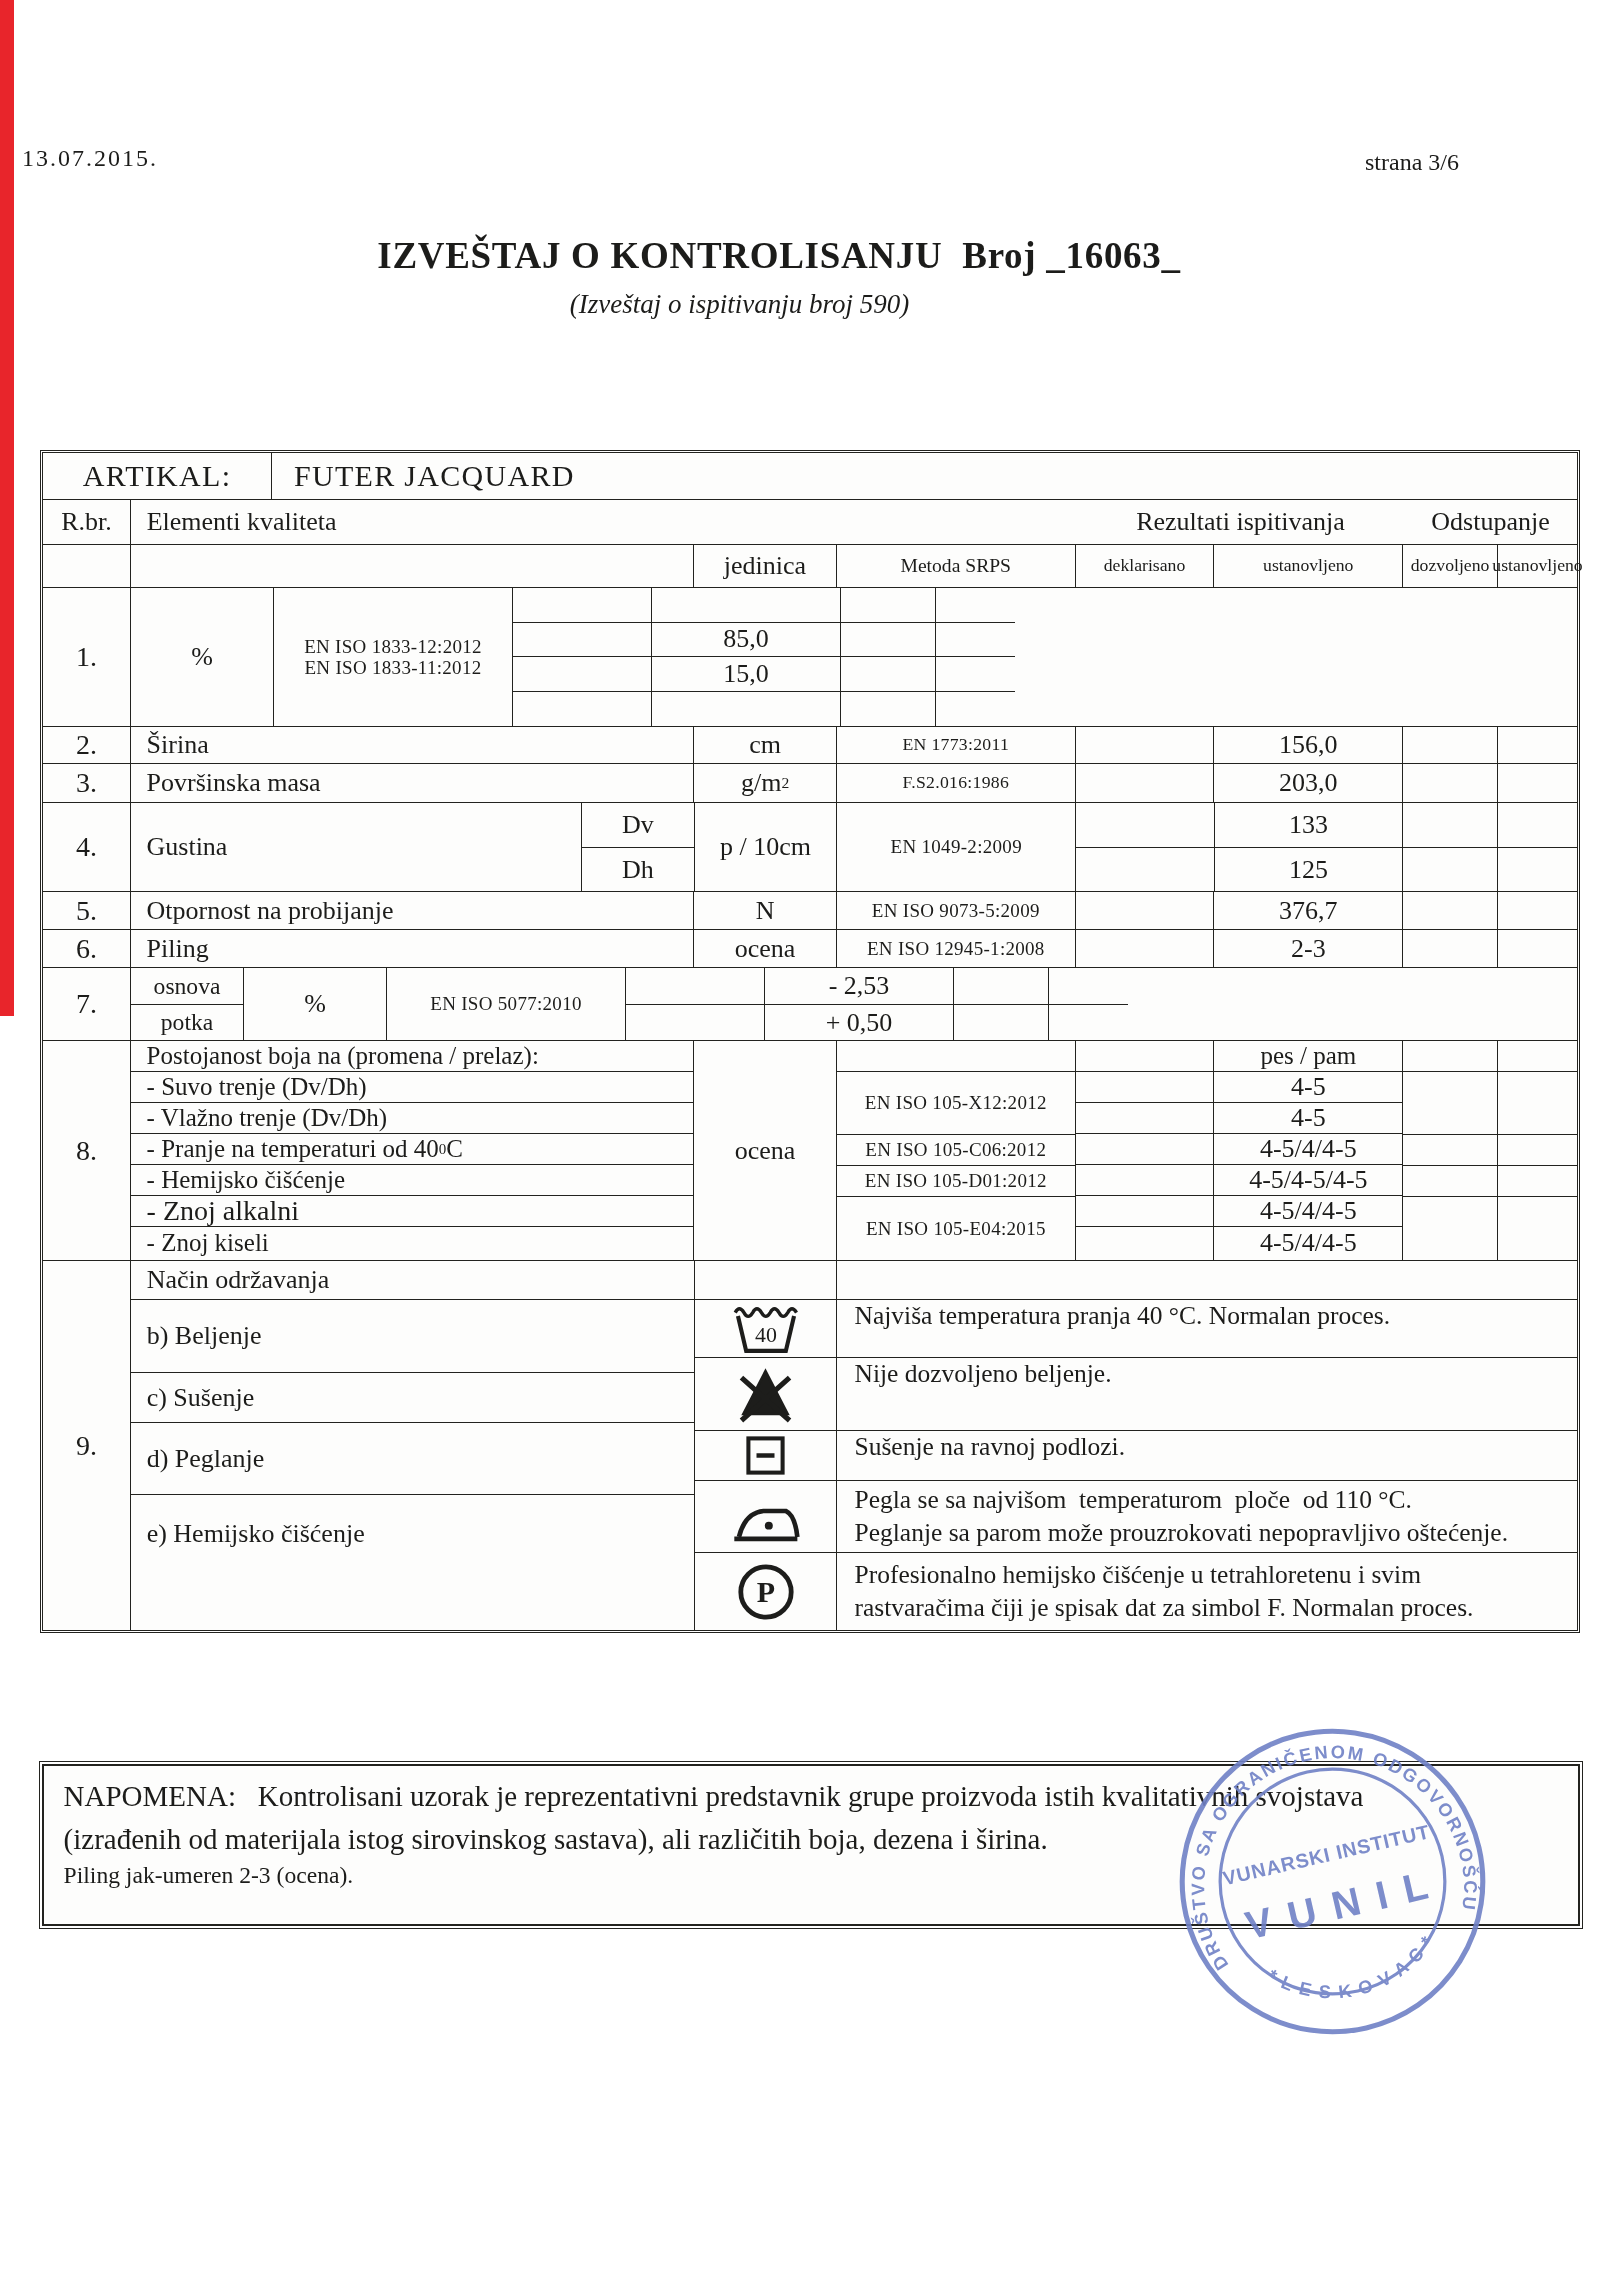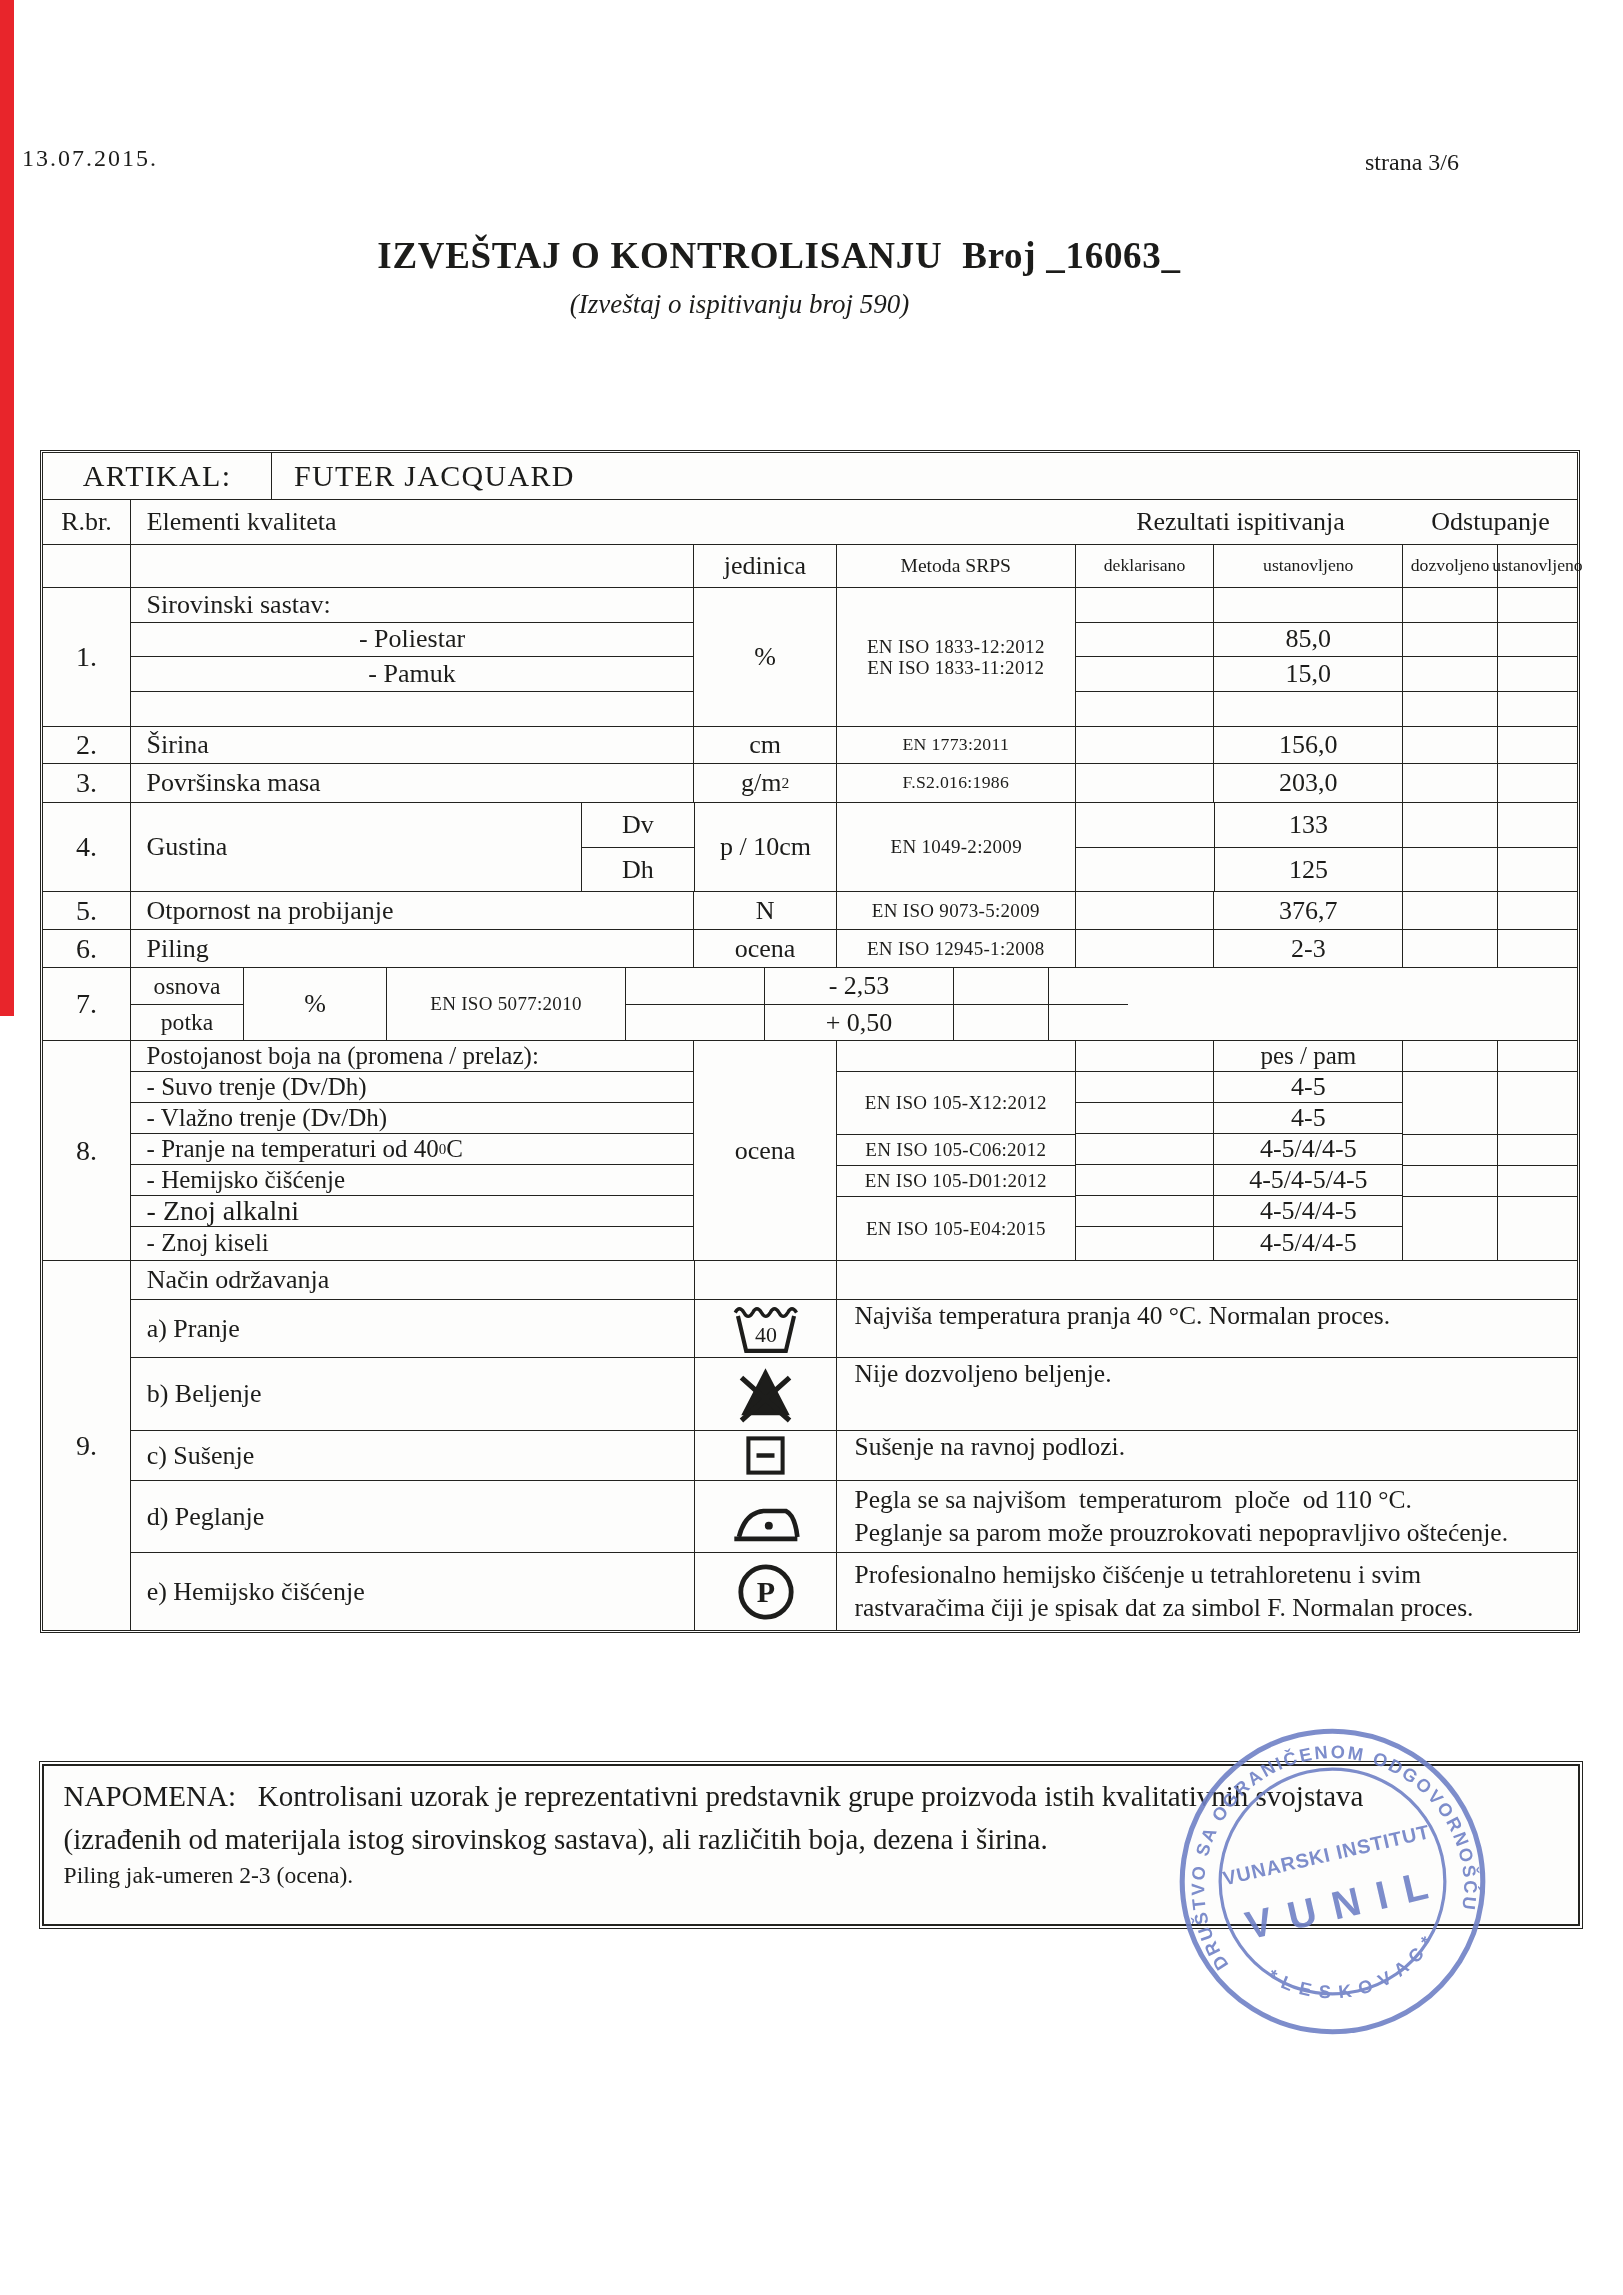--- a/index.html
+++ b/index.html
@@ -97,26 +97,20 @@
       <div class="cell c-unit">jedinica</div>
       <div class="cell c-met" style="font-size:19.6px">Metoda SRPS</div>
       <div class="cell c-dek hsm">deklarisano</div>
       <div class="cell c-ust hsm">ustanovljeno</div>
       <div class="cell c-doz hsm">dozvoljeno</div>
       <div class="cell c-ust2 hsm last">ustanovljeno</div>
     </div>
 
     <div class="row" style="height:139px">
       <div class="cell c-num">1.</div>
-      <div class="col c-el2">
-        <div class="sub left" style="height:35px">Sirovinski sastav:</div>
-        <div class="sub" style="height:35px">- Poliestar</div>
-        <div class="sub" style="height:35px">- Pamuk</div>
-        <div class="sub" style="height:35px"></div>
-      </div>
       <div class="cell c-unit">%</div>
       <div class="cell c-met met">
         <span class="metline">EN ISO 1833-12:2012</span>
         <span class="metline">EN ISO 1833-11:2012</span>
       </div>
       <div class="col c-dek">
         <div class="sub" style="height:35px"></div>
         <div class="sub" style="height:35px"></div>
         <div class="sub" style="height:35px"></div>
         <div class="sub" style="height:35px"></div>
@@ -295,21 +289,20 @@
         <div class="sub" style="height:31px"></div>
         <div class="sub" style="height:31px"></div>
         <div class="sub" style="height:63px"></div>
       </div>
     </div>
 
     <div class="row" style="height:369px">
       <div class="cell c-num">9.</div>
       <div class="col c-el2">
         <div class="sub left" style="height:39px">Način održavanja</div>
-        <div class="sub left" style="height:58px">a) Pranje</div>
         <div class="sub left" style="height:73px">b) Beljenje</div>
         <div class="sub left" style="height:50px">c) Sušenje</div>
         <div class="sub left" style="height:72px">d) Peglanje</div>
         <div class="sub left" style="height:77px">e) Hemijsko čišćenje</div>
       </div>
       <div class="col c-unit">
         <div class="sub" style="height:39px"></div>
         <div class="sub" style="height:58px">
           <svg class="care-svg" width="72" height="52" viewBox="0 0 100 76" style="font-size:40px">
             <path d="M5 14 q6 -11 12.8 0 q6 11 12.8 0 q6 -11 12.8 0 q6 11 12.8 0 q6 -11 12.8 0 q6 11 12.8 0 q6 -11 12.8 0" fill="none" stroke="currentColor" stroke-width="5"></path>

